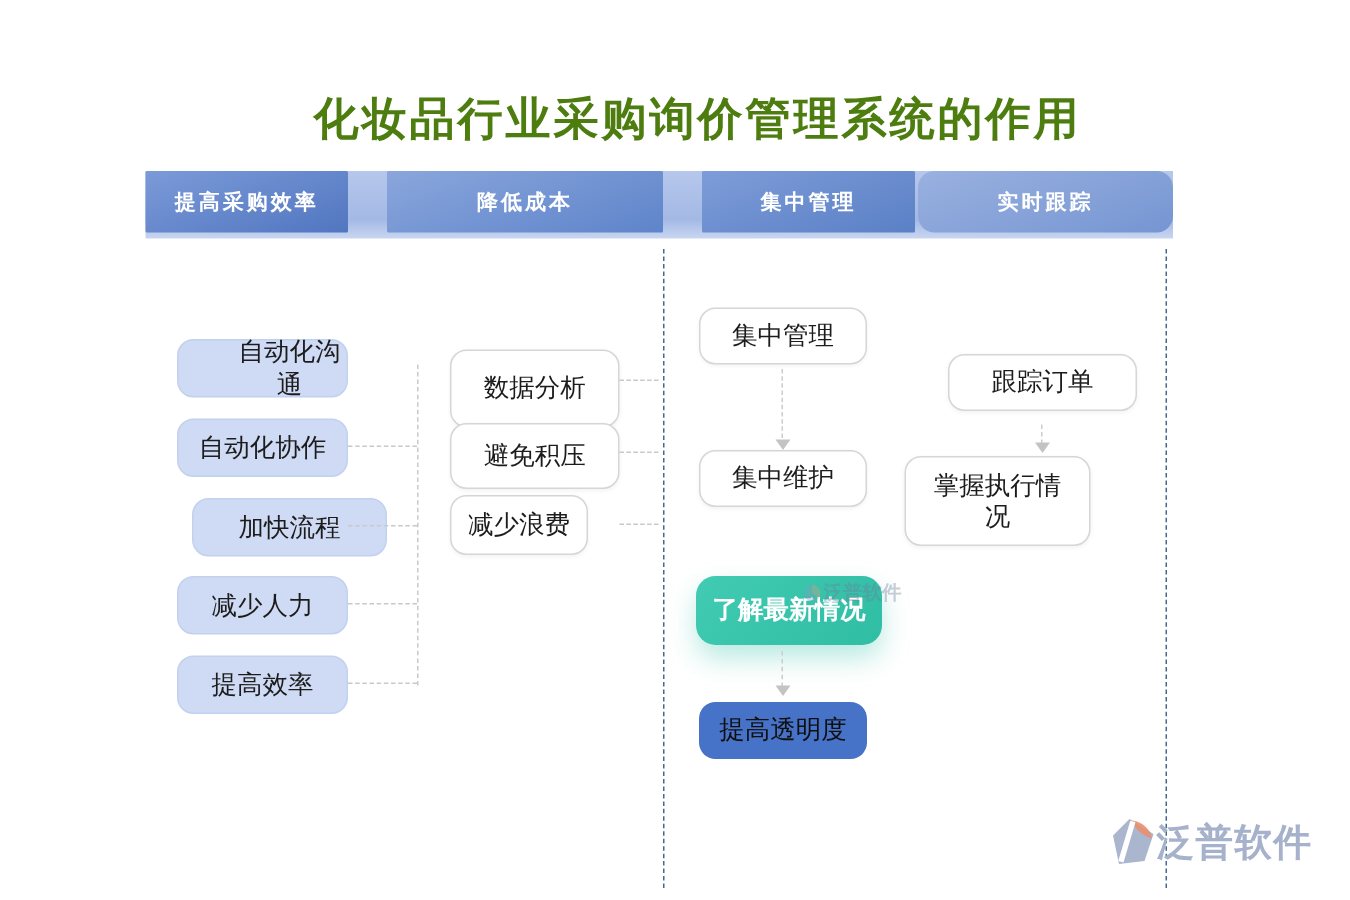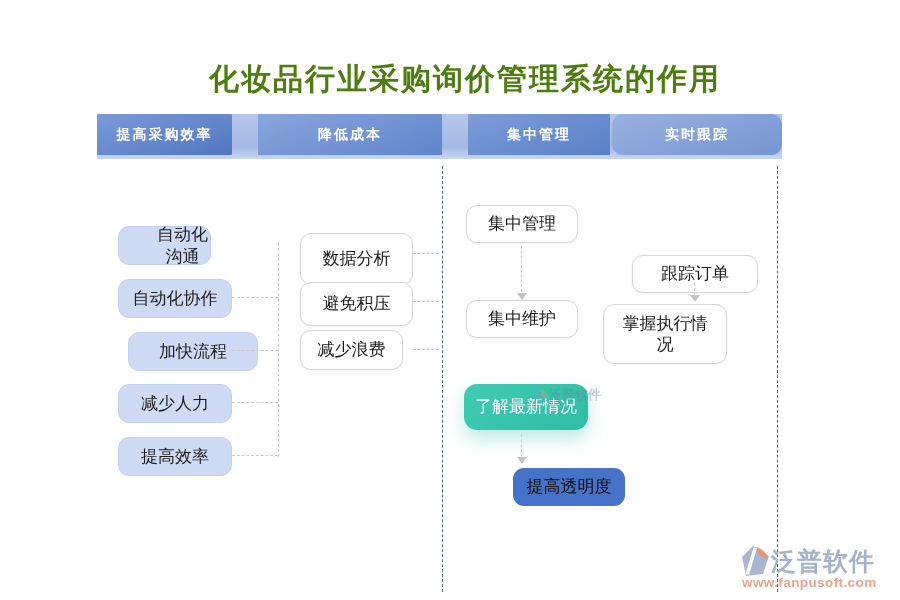--- a/index.html
+++ b/index.html
@@ -37,24 +37,24 @@
     border-top:7px solid #c3c3c3;
   }
   .box{
     position:absolute;box-sizing:border-box;display:flex;align-items:center;justify-content:center;
     text-align:center;font-size:17px;color:#1c1c1c;border-radius:11px;line-height:1.25;
   }
   .lav{background:#cfdbf4;border:1px solid #c2d1ef;}
   .white{background:#ffffff;border:1px solid #d6d6d6;box-shadow:0 1px 3px rgba(0,0,0,0.05);}
   .teal{
     background:linear-gradient(135deg,#41cbb3 0%,#2fbda4 100%);
-    color:#ffffff;font-weight:normal;border-radius:13px;
+    color:#ffffff;font-weight:bold;border-radius:13px;
     box-shadow:0 9px 18px rgba(56,195,171,0.35);
   }
-  .blue{background:#4672c8;border-radius:11px;color:#0f0f0f;margin-left:47px;}
+  .blue{background:#4672c8;border-radius:11px;color:#0f0f0f;}
   .mid-watermark{
     position:absolute;left:536px;top:386px;font-size:13px;font-weight:bold;
     color:#6f7d9b;opacity:0.38;display:flex;align-items:center;gap:2px;pointer-events:none;
   }
   .mid-watermark .dot{
     width:11px;height:11px;border-radius:50%;
     background:conic-gradient(#e89a77 0 120deg,#8a99ba 120deg 360deg);opacity:0.9;
   }
   .logo{position:absolute;left:740px;top:545px;width:155px;height:50px;}
   .logo-row{display:flex;align-items:center;}
@@ -76,63 +76,62 @@
     <div class="tab tab3">集中管理</div>
     <div class="gap3"></div>
     <div class="tab tab4">实时跟踪</div>
   </div>
 
   <div class="vguide" style="left:442px;top:166px;height:426px;"></div>
   <div class="vguide" style="left:777px;top:166px;height:426px;"></div>
 
   <div class="rail" style="left:278px;top:243px;height:214px;"></div>
 
-  <div class="box lav" style="left:118px;top:226px;width:93px;height:39px;padding-left:36px;">自动化沟通</div>
+  <div class="box lav" style="left:118px;top:226px;width:114px;height:39px;padding-left:36px;">自动化沟通</div>
   <div class="box lav" style="left:118px;top:279px;width:114px;height:39px;">自动化协作</div>
   <div class="box lav" style="left:128px;top:332px;width:130px;height:39px;">加快流程</div>
   <div class="box lav" style="left:118px;top:384px;width:114px;height:39px;">减少人力</div>
   <div class="box lav" style="left:118px;top:437px;width:114px;height:39px;">提高效率</div>
 
   <div class="hconn" style="left:232px;top:297px;width:46px;"></div>
   <div class="hconn" style="left:232px;top:350px;width:46px;"></div>
   <div class="hconn" style="left:232px;top:402px;width:46px;"></div>
   <div class="hconn" style="left:232px;top:455px;width:46px;"></div>
 
   <div class="box white" style="left:300px;top:233px;width:113px;height:52px;">数据分析</div>
   <div class="box white" style="left:300px;top:282px;width:113px;height:44px;">避免积压</div>
-  <div class="box white" style="left:300px;top:330px;width:103px;height:40px;">减少浪费</div>
+  <div class="box white" style="left:300px;top:330px;width:92px;height:40px;">减少浪费</div>
 
   <div class="hconn" style="left:413px;top:253px;width:26px;"></div>
   <div class="hconn" style="left:413px;top:301px;width:26px;"></div>
   <div class="hconn" style="left:413px;top:349px;width:26px;"></div>
 
   <div class="box white" style="left:466px;top:205px;width:112px;height:38px;">集中管理</div>
   <div class="vconn" style="left:521px;top:246px;height:46px;"></div>
   <div class="ahead" style="left:517px;top:293px;"></div>
   <div class="box white" style="left:466px;top:300px;width:112px;height:38px;">集中维护</div>
 
   <div class="box teal" style="left:464px;top:384px;width:124px;height:46px;">了解最新情况</div>
   <div class="mid-watermark">
     <span class="dot"></span>
     <span>泛普软件</span>
   </div>
   <div class="vconn" style="left:521px;top:434px;height:24px;"></div>
   <div class="ahead" style="left:517px;top:457px;"></div>
   <div class="box blue" style="left:466px;top:468px;width:112px;height:38px;">提高透明度</div>
 
-  <div class="box white" style="left:632px;top:255px;width:126px;height:38px;">跟踪订单</div>
+  <div class="box white" style="left:632px;top:236px;width:126px;height:38px;">跟踪订单</div>
   <div class="vconn" style="left:694px;top:283px;height:13px;"></div>
   <div class="ahead" style="left:690px;top:295px;"></div>
   <div class="box white" style="left:603px;top:304px;width:124px;height:60px;padding:0 18px;">掌握执行情况</div>
 
   <div class="logo">
     <div class="logo-row">
       <svg width="31" height="33" viewBox="0 0 31 33">
         <path d="M13 1 L2 12 L6 31 L23 29 L29 11 Z" fill="#8e9dbe" opacity="0.75"></path>
         <path d="M15 2 C22 3 27 8 28 14 C22 12 17 9 15 2 Z" fill="#e8906f" opacity="0.9"></path>
         <path d="M9 30 L17 3 L13.5 2.4 L5.5 29 Z" fill="#ffffff"></path>
       </svg>
       <span class="brand">泛普软件</span>
     </div>
-    <div class="brand-url">www.fanpusoft.com</div>
   </div>
 
 </div>
 
 </body></html>

